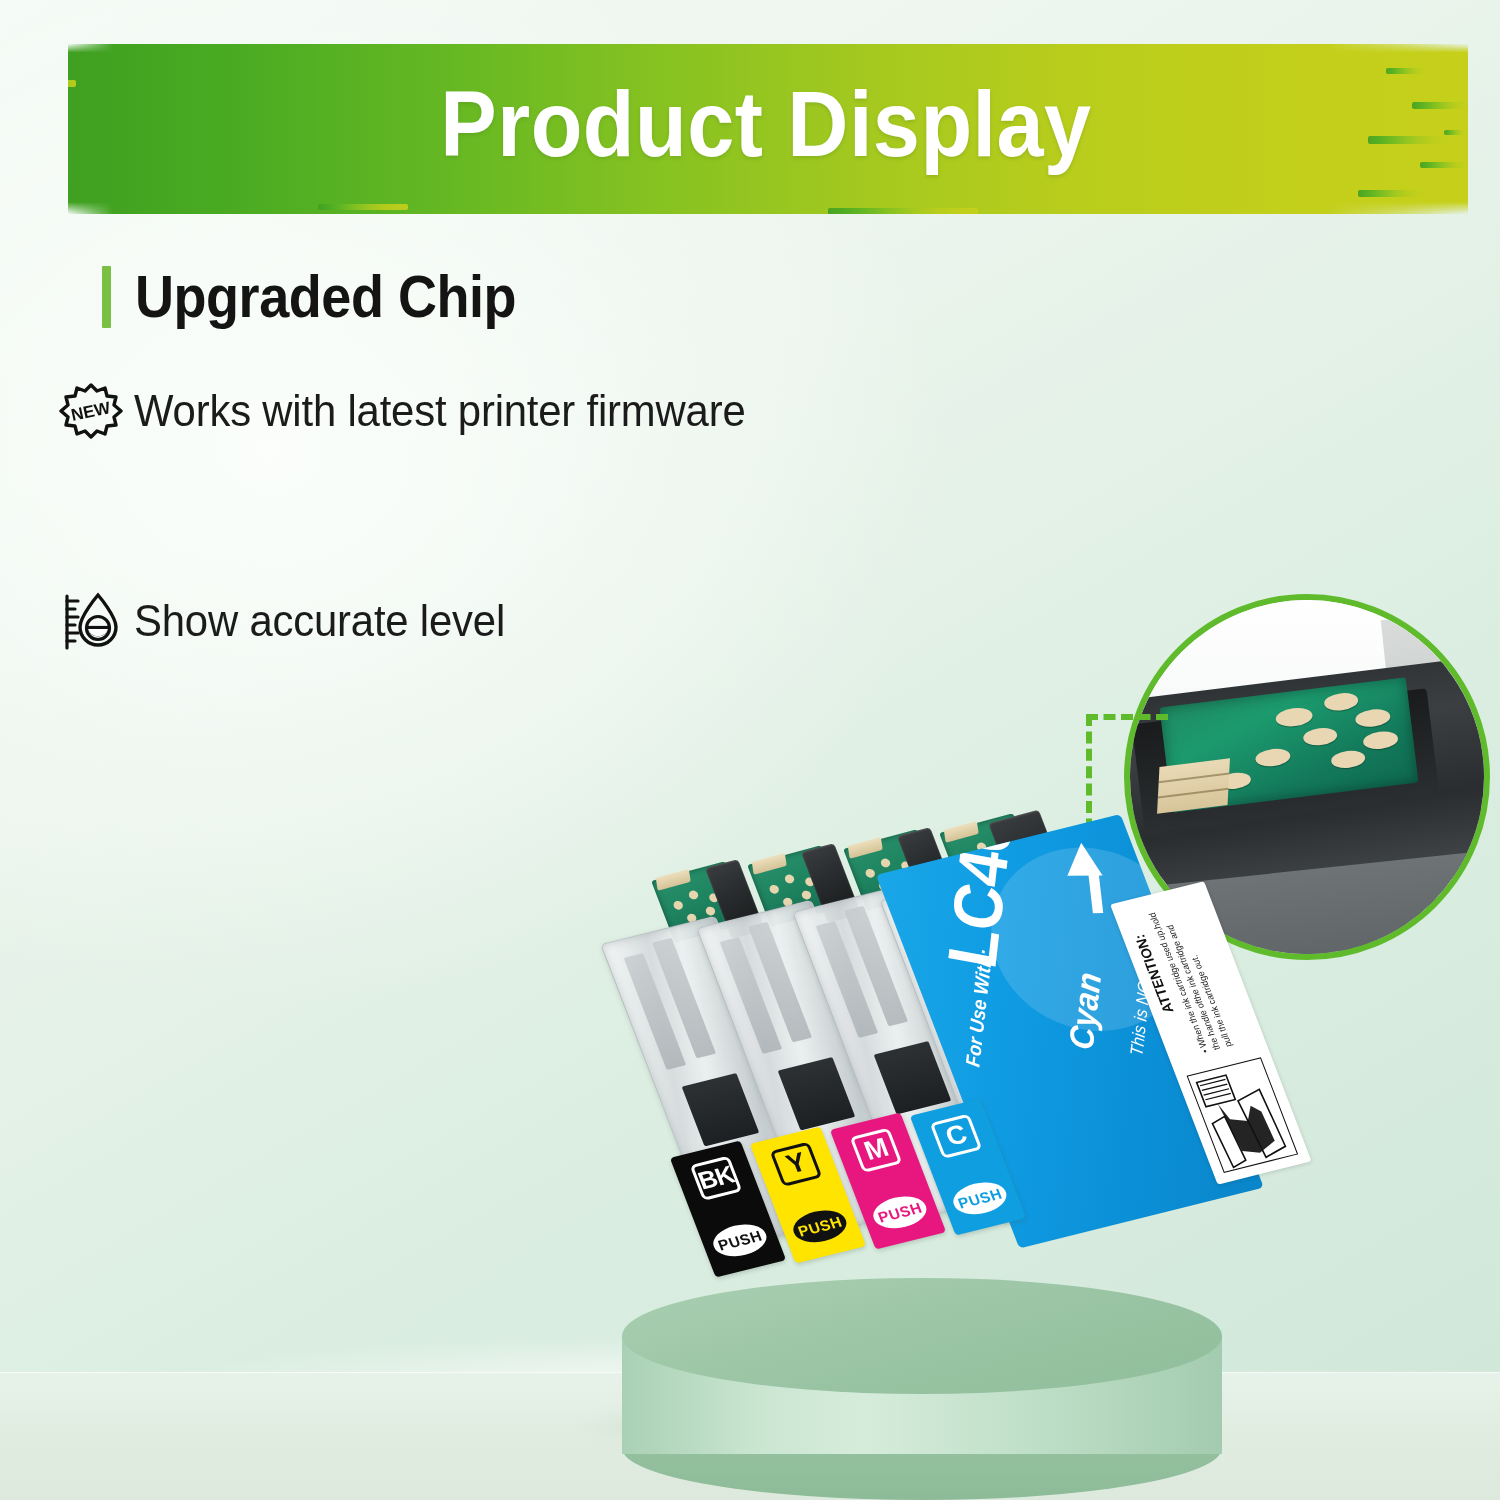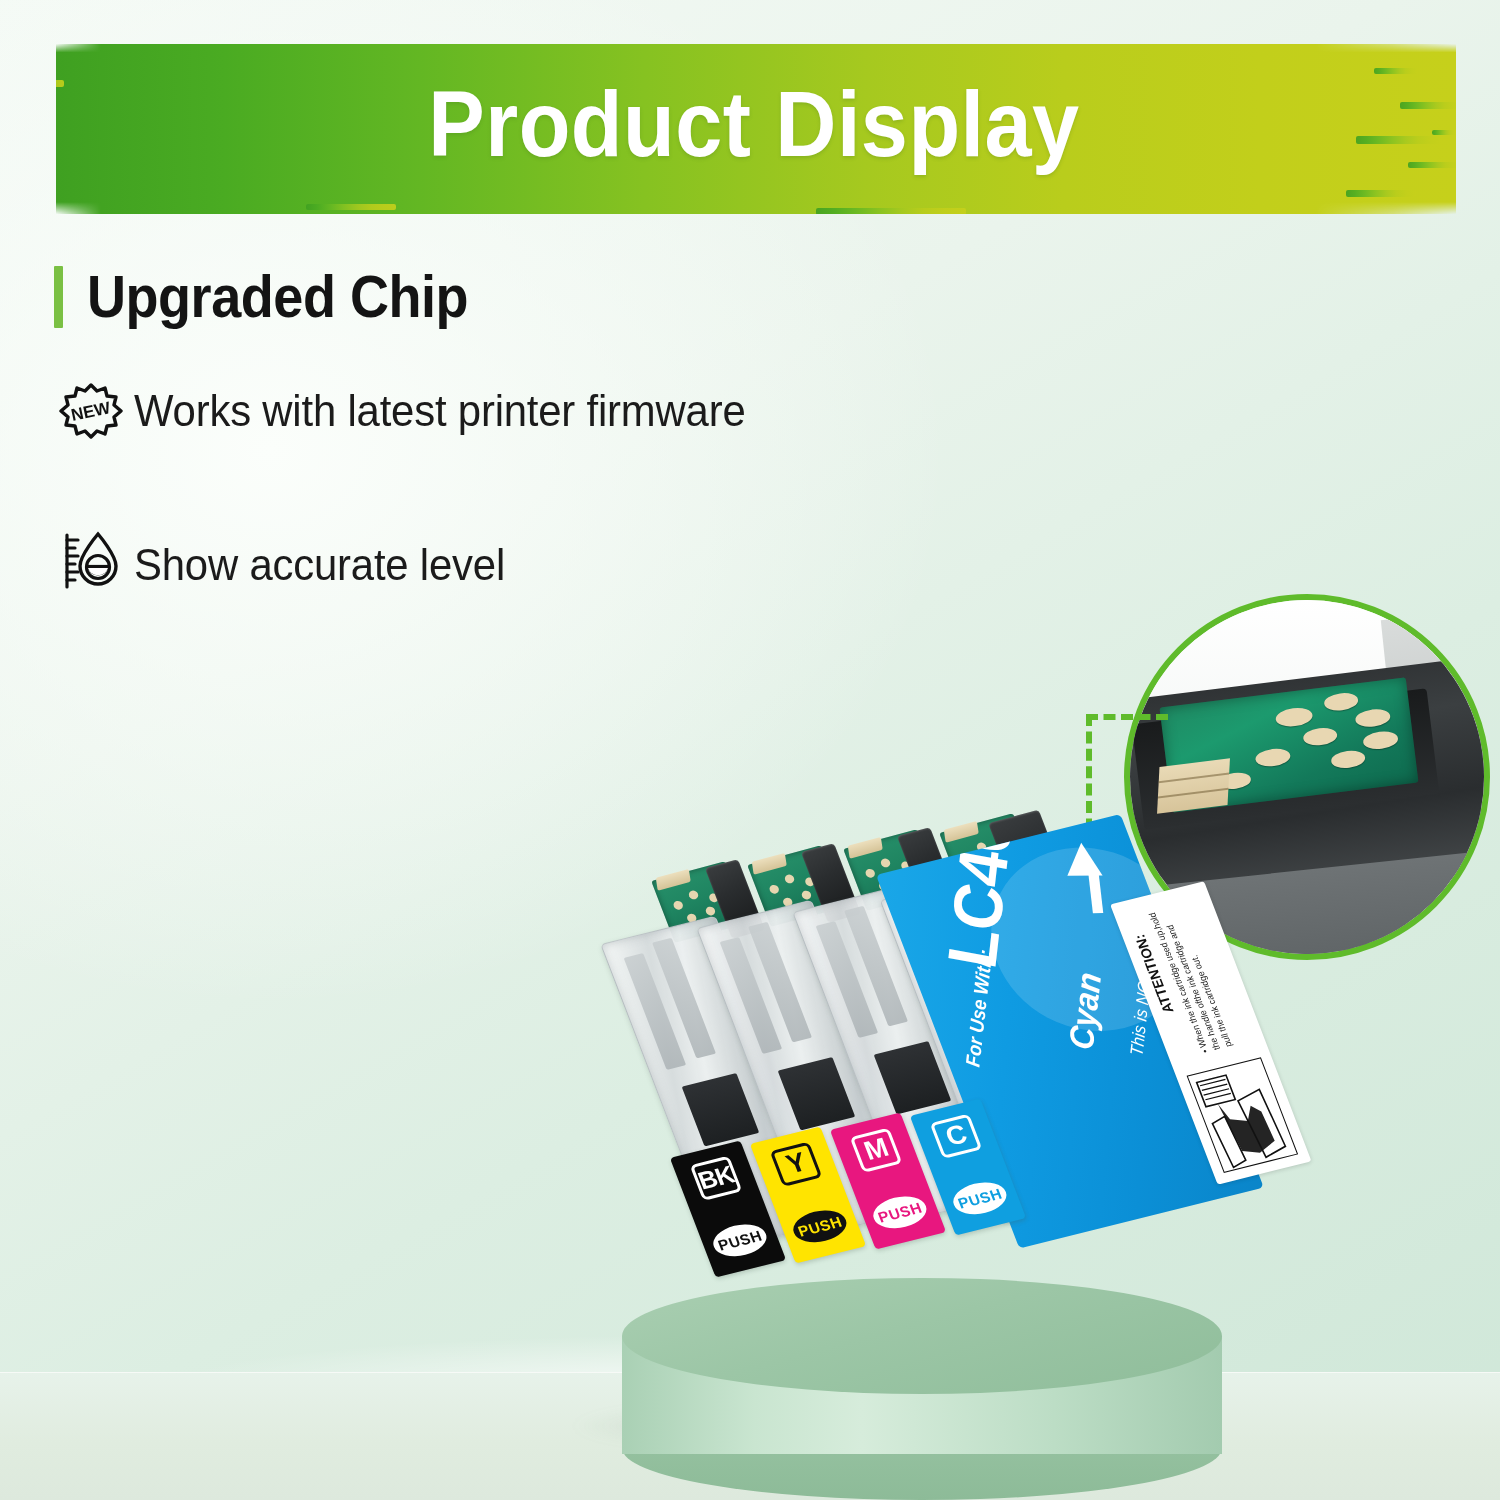--- a/index.html
+++ b/index.html
@@ -26,21 +26,21 @@
     background:linear-gradient(180deg,#e7f2ea 0%, #e0ecdf 55%, #dde9dd 100%);
     border-top:1px solid rgba(255,255,255,.75);
   }
   #floor-glow{
     position:absolute; left:0; right:0; top:1330px; height:90px;
     background:radial-gradient(ellipse 760px 70px at 47% 60%, rgba(255,255,255,.75), rgba(255,255,255,0) 70%);
   }
 
   
   #banner {
-    position:absolute; left:4px; top:26px; width:1296px; height:205px;text-decoration:underline;
+    position:absolute; left:16px; top:26px; width:1296px; height:205px;text-decoration:underline;
   }
   .brush {
     position:absolute; left:52px; top:18px; width:1400px; height:170px;
     background:linear-gradient(90deg,
         #3fa021 0%, #4aab22 12%, #63b723 26%, #86c221 42%,
         #a6c91f 58%, #b9cd1c 72%, #c2cf1b 86%, #c6d01b 100%);
     -webkit-mask-image:
       radial-gradient(ellipse 60px 14px at 6% 8%, #000 40%, transparent 72%),
       radial-gradient(ellipse 90px 16px at 16% 4%, #000 45%, transparent 75%),
       radial-gradient(ellipse 70px 13px at 30% 96%, #000 45%, transparent 75%),
@@ -68,42 +68,42 @@
     color:#ffffff;
     font-size:92px;
     font-weight:bold;
     letter-spacing:.5px;
     line-height:1;
     transform:scaleX(.92);
     text-shadow:0 2px 4px rgba(60,110,30,.22);
   }
 
   
-  .sec-head { position:absolute; display:flex; align-items:center; }
+  .sec-head { position:absolute; display:flex; align-items:center;margin-left:48px; }
   .sec-bar {
     width:9px; height:62px; background:#7ac043; border-radius:1px; margin-right:24px;
   }
   .sec-title {
     font-size:60px; font-weight:bold; color:#141414;
     transform:scaleX(.9); transform-origin:left center;
     letter-spacing:-.5px;
   }
   #head-chip   { left:54px; top:262px; }
   #head-nozzle { left:54px; top:722px; }
 
   
   .feat { position:absolute; display:flex; align-items:center; }
   .feat .ic { width:86px; flex:0 0 86px; display:flex; align-items:center; justify-content:center; }
   .feat .tx {
     font-size:45px; color:#1b1b1b; white-space:nowrap;
     transform:scaleX(.93); transform-origin:left center; letter-spacing:-.2px;
   }
   #feat-1 { left:48px; top:382px; }
   #feat-2 { left:48px; top:468px; }
-  #feat-3 { left:48px; top:529px;align-items:flex-end; }
+  #feat-3 { left:48px; top:590px; }
   #feat-4 { left:48px; top:818px; }
 
   
   #magnifier {
     position:absolute; left:1124px; top:594px; width:366px; height:366px;
     border-radius:50%; border:6px solid #5fbb2b; overflow:hidden;
     background:#f2f6f3;
   }
   #mag-inner { position:absolute; inset:0; }
   .mg-white { position:absolute; left:0; top:0; width:100%; height:36%;

